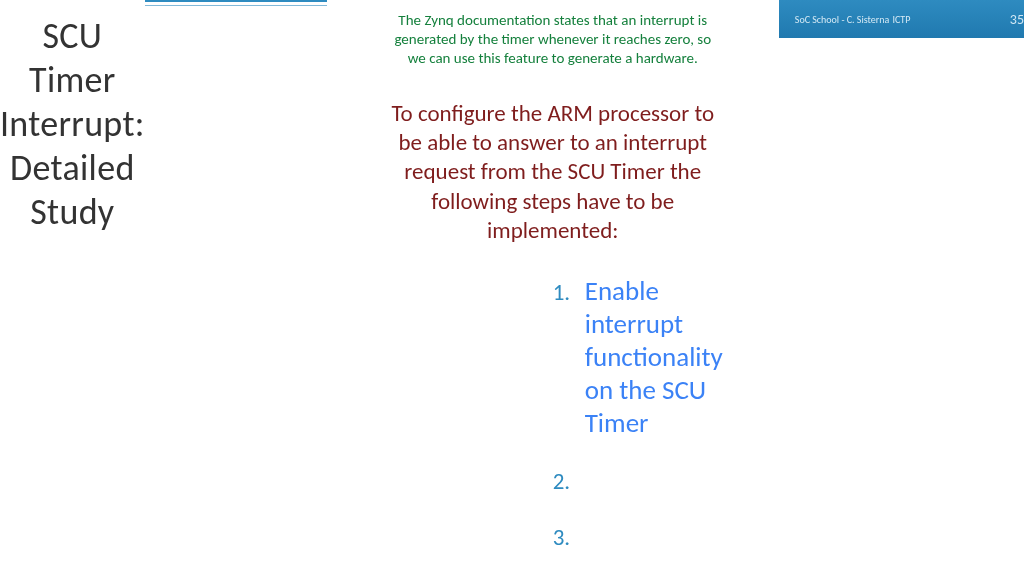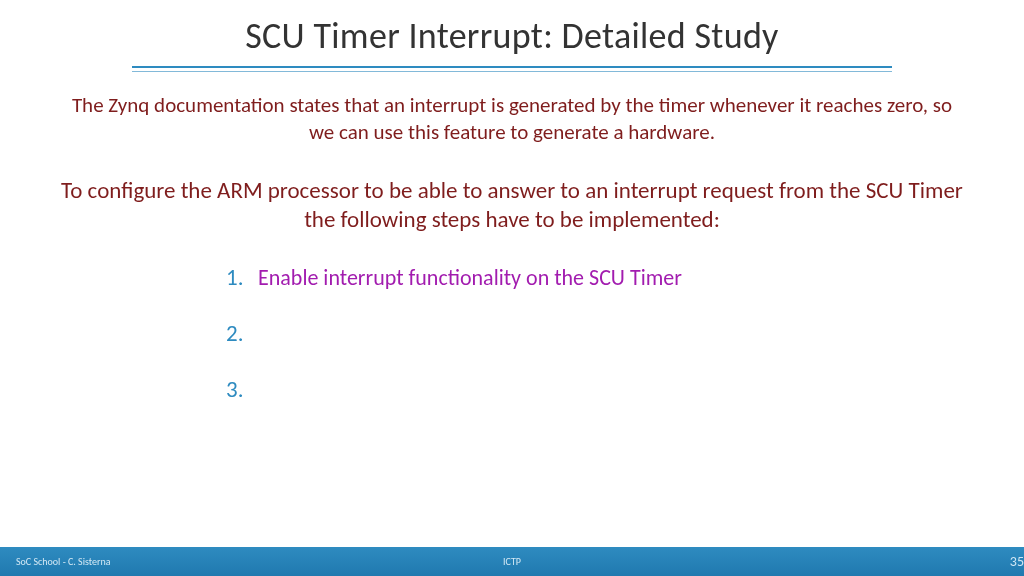--- a/index.html
+++ b/index.html
@@ -12,21 +12,21 @@
       height: 576px;
       font-family: "Segoe UI", Calibri, Arial, sans-serif;
       background: #ffffff;
       position: relative;
       overflow: hidden;
     }
     .slide {
       width: 100%;
       height: 100%;
       display: flex;
-      flex-direction: column;
+      flex-direction: row;
     }
     .title {
       text-align: center;
       font-size: 36px;
       font-weight: 400;
       color: #333333;
       margin-top: 14px;
       margin-bottom: 8px;
       letter-spacing: 0.3px;
     }
@@ -46,25 +46,26 @@
       height: 1px;
       background: #2e8bc0;
       opacity: 0.6;
     }
     .content {
       flex: 1;
       padding: 0 56px;
     }
     .para1 {
       text-align: center;
-      font-size: 21px;
-      color: #7f1d1d;
+      font-size: 15px;
+      color: #15803d;
       line-height: 1.28;
       margin-bottom: 30px;
       padding: 0 8px;
+      margin-top: 11px;
     }
     .para2 {
       text-align: center;
       font-size: 23px;
       color: #7f1d1d;
       line-height: 1.28;
       margin-bottom: 28px;
       padding: 0 4px;
     }
     .steps {
@@ -74,25 +75,25 @@
       display: flex;
       align-items: baseline;
       margin-bottom: 28px;
     }
     .step-num {
       color: #2e8bc0;
       font-size: 23px;
       min-width: 32px;
     }
     .step-text {
-      color: #a21caf;
-      font-size: 22px;
+      color: #3b82f6;
+      font-size: 27px;
     }
     .footer {
-      height: 29px;
+      height: 38px;
       width: 100%;
       background: linear-gradient(to bottom, #2e8bc0, #2079af);
       display: flex;
       align-items: center;
       position: relative;
       font-size: 10px;
       color: #d4e9f5;
     }
     .footer-left {
       padding-left: 16px;

